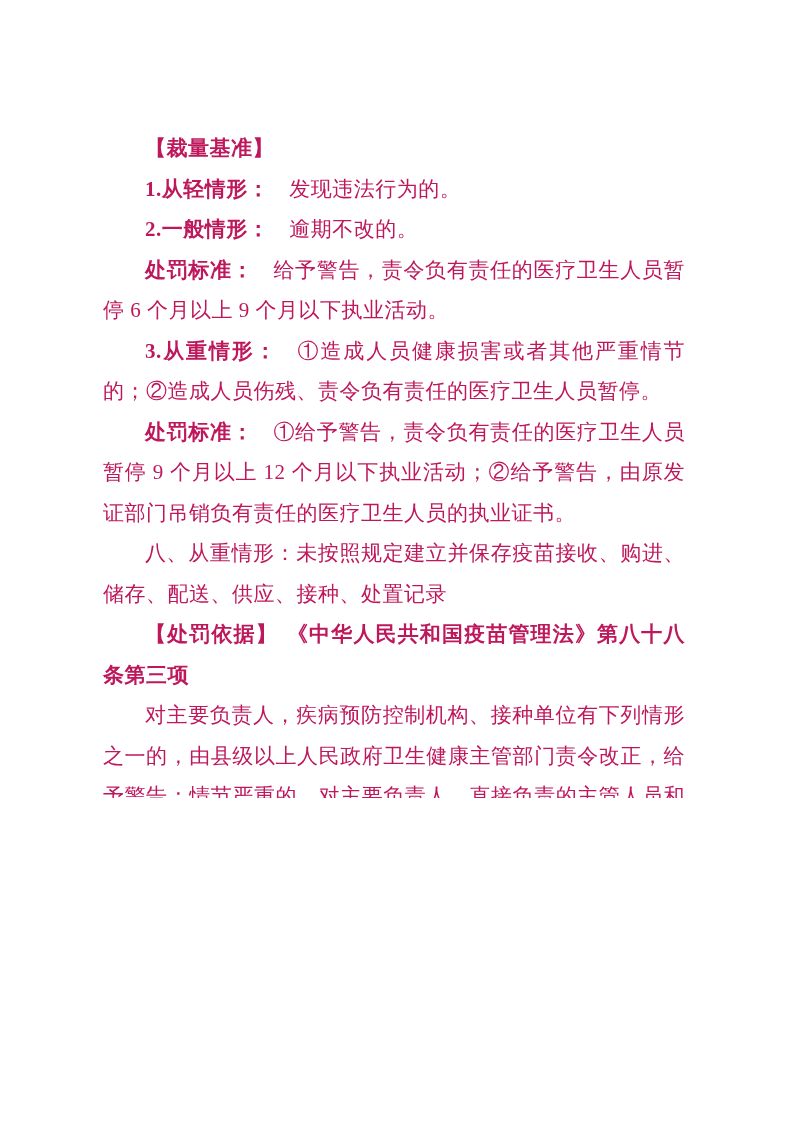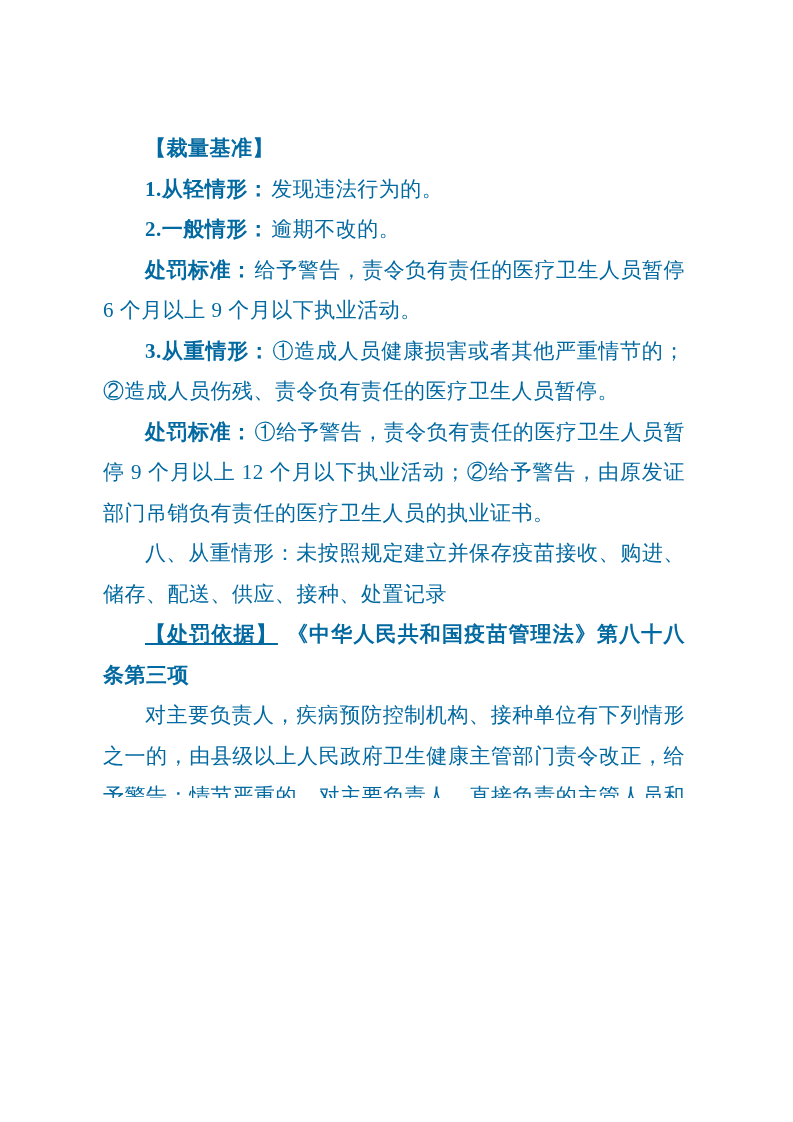--- a/index.html
+++ b/index.html
@@ -7,46 +7,45 @@
     padding: 0;
     background: #ffffff;
   }
   .page {
     position: relative;
     width: 793px;
     height: 798px;
     background: #ffffff;
     overflow: hidden;
     font-family: "Liberation Serif", "DejaVu Serif", serif;
-    color: #0369a1;
+    color: #be185d;
   }
   .content {
     position: absolute;
     left: 103px;
     top: 128px;
     width: 582px;
   }
   .content p {
     margin: 0;
     font-size: 21px;
     line-height: 40.5px;
     text-align: justify;
     text-indent: 2em;
     letter-spacing: 0.5px;
     word-break: break-all;
   }
   .label-run {
     font-weight: bold;
-    margin-right: 2px;
+    margin-right: 20px;
   }
   .heading-para { font-weight: bold; }
   .basis-heading {
     font-weight: bold;
     margin-right: 9px;
-    text-decoration: underline;
   }
   .basis-para { font-weight: bold; }
   .violation-para {
     
     font-family: "Liberation Serif", "DejaVu Serif", serif;
   }
   .page-number {
     position: absolute;
     top: 1000px;
     left: 0;

